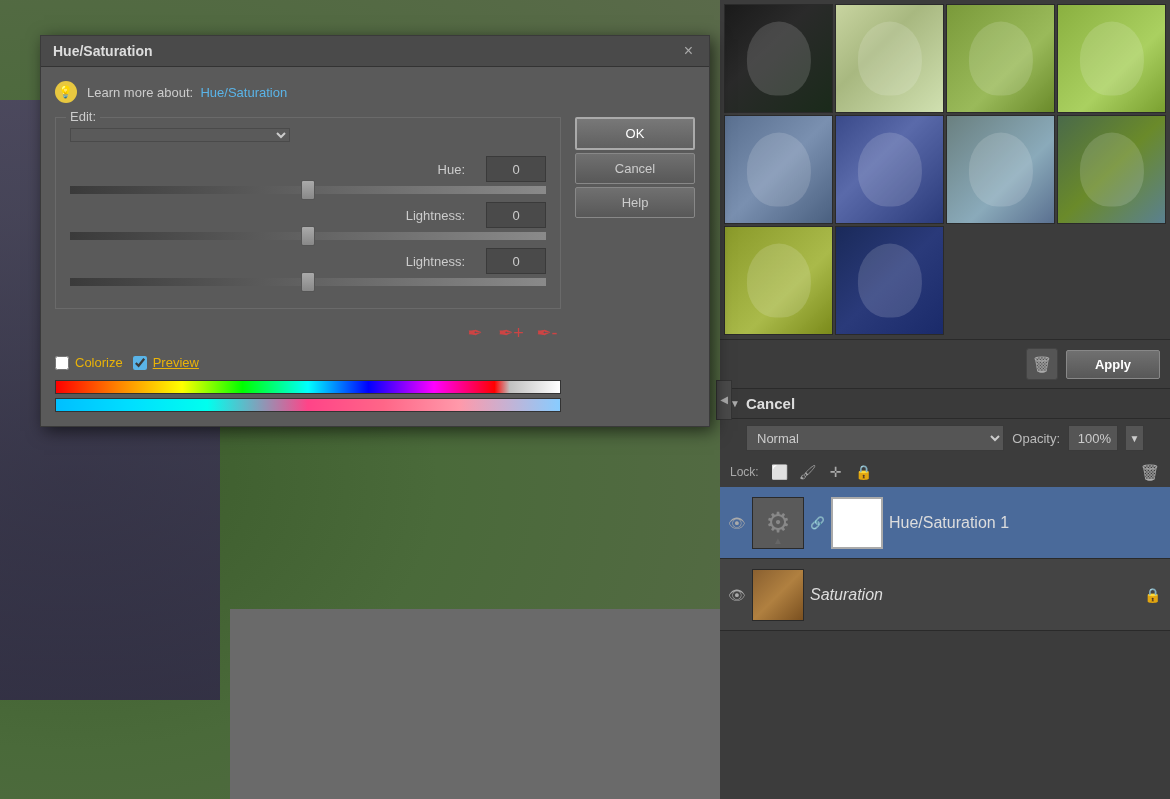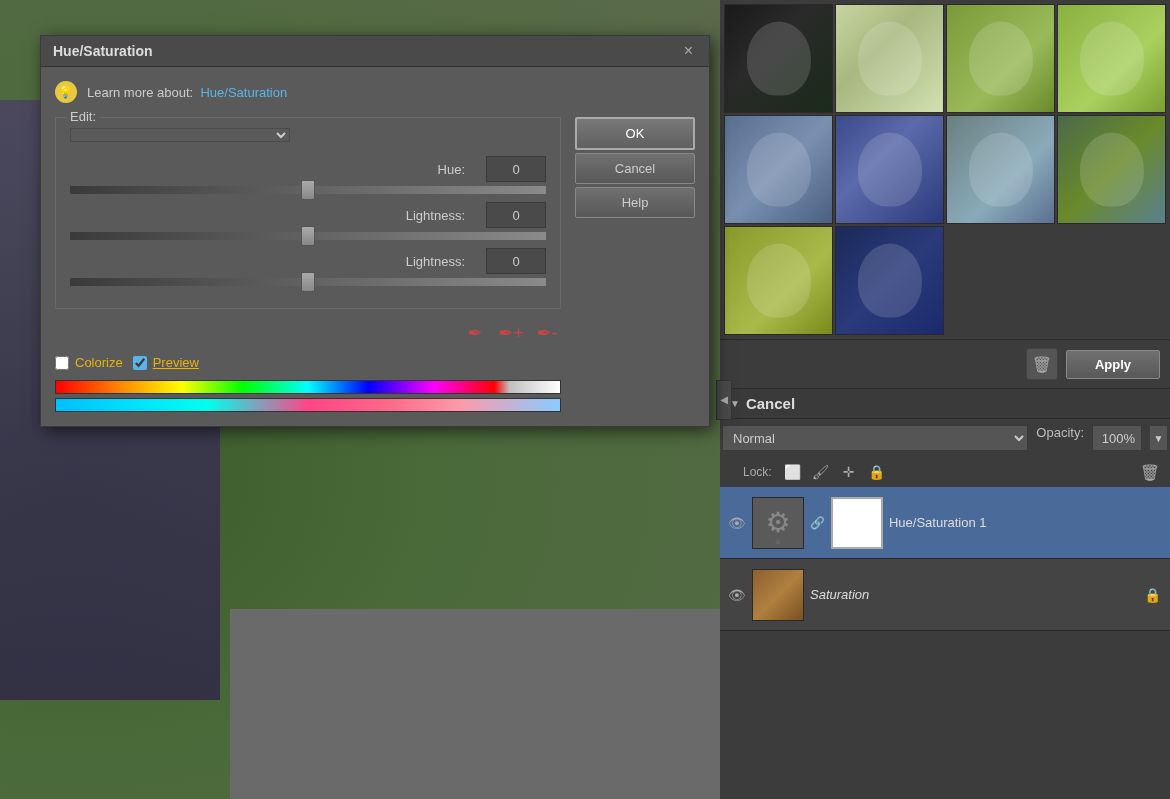--- a/index.html
+++ b/index.html
@@ -180,22 +180,22 @@
 
     .layers-title {
       font-size: 15px;
       font-weight: bold;
       color: #ddd;
     }
 
     
     .blend-row {
       display: flex;
-      align-items: flex-start;
-      padding: 6px 2px;
+      align-items: center;
+      padding: 6px 26px;
       gap: 8px;
     }
 
     .blend-select {
       flex: 1;
       background: #555;
       border: 1px solid #3a3a3a;
       color: #ccc;
       padding: 3px 6px;
       font-size: 13px;
@@ -247,21 +247,21 @@
       align-items: center;
       justify-content: center;
       cursor: pointer;
       color: #aaa;
       font-size: 14px;
     }
 
     .lock-label {
       color: #aaa;
       font-size: 12px;
-      margin-left: 13px;
+      margin-left: 0;
       margin-right: 4px;
       text-align: right;
     }
 
     .lock-trash {
       margin-left: auto;
       color: #aaa;
       font-size: 16px;
       cursor: pointer;
     }
@@ -325,21 +325,21 @@
 
     .layer-link-icon {
       color: #888;
       font-size: 12px;
       flex-shrink: 0;
     }
 
     .layer-name {
       flex: 1;
       color: #ddd;
-      font-size: 13px;
+      font-size: 16px;
     }
 
     .layer-lock-icon {
       color: #888;
       font-size: 14px;
       flex-shrink: 0;
     }
 
     
     .panel-divider {

